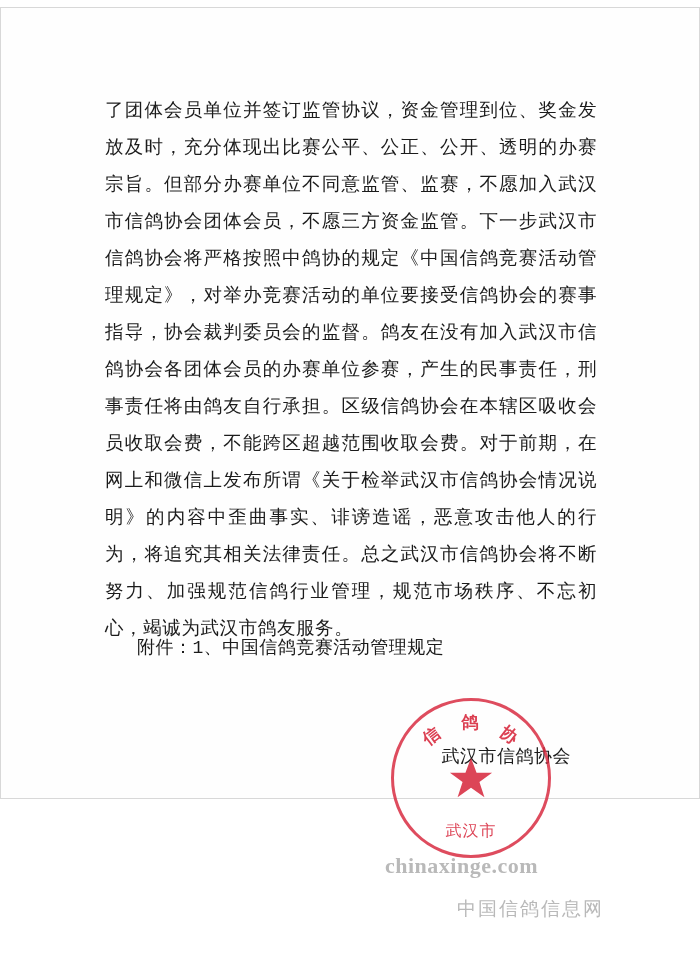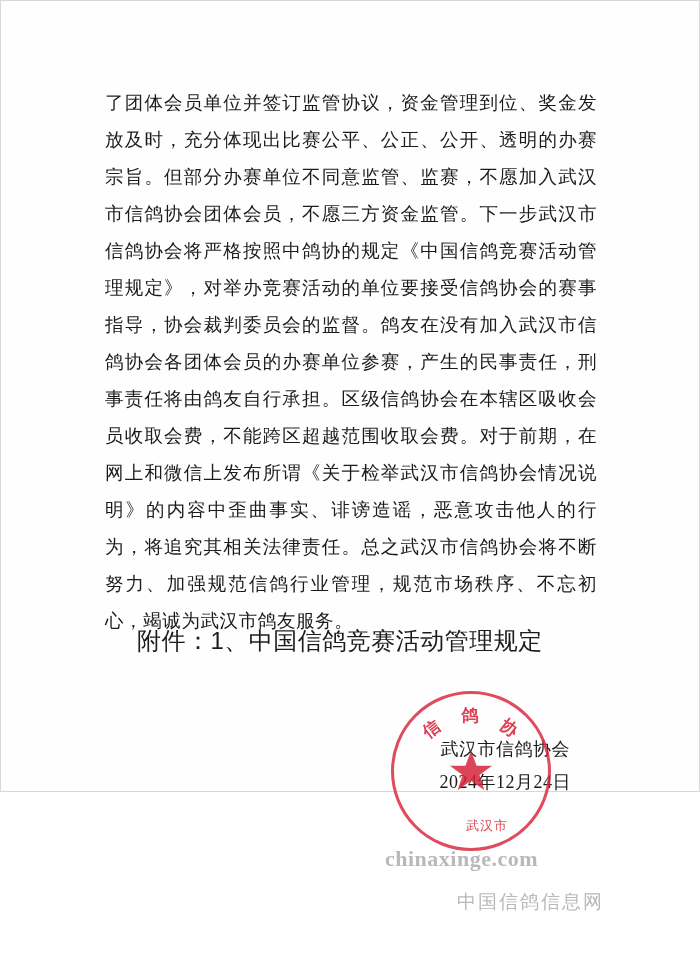--- a/index.html
+++ b/index.html
@@ -13,20 +13,21 @@
     font-family: "Liberation Sans", sans-serif;
     overflow: hidden;
   }
   .page {
     position: relative;
     width: 700px;
     height: 792px;
     box-sizing: border-box;
     border: 1px solid #d8d8d8;
     background: #fefefe;
+    margin-top: 7px;
   }
   .doc-body {
     position: absolute;
     left: 104px;
     top: 84px;
     width: 492px;
   }
   .doc-body p {
     margin: 0;
     font-size: 18.5px;
@@ -37,24 +38,24 @@
     letter-spacing: 0.6px;
     font-family: "Liberation Serif", serif;
   }
   .attach {
     position: absolute;
     left: 136px;
     top: 622px;
     width: 440px;
   }
   .attach-line {
-    font-size: 24px;
+    font-size: 18px;
     line-height: 36px;
     color: #1b1b1b;
-    font-family: Liberation Sans, sans-serif;
+    font-family: Liberation Mono, monospace;
     letter-spacing: 0.5px;
   }
   .attach-line.indent {
     padding-left: 56px;
   }
   .signature {
     position: absolute;
     right: 128px;
     top: 732px;
     text-align: center;
@@ -107,26 +108,26 @@
   }
   .seal-arc text {
     fill: #d7253a;
     font-family: "Liberation Serif", serif;
     font-size: 17px;
     letter-spacing: 2px;
     font-weight: bold;
   }
   .seal-bottom {
     position: absolute;
-    left: 16px;
+    left: 0;
     bottom: 16px;
     width: 160px;
     text-align: center;
     color: #d7253a;
-    font-size: 13px;
+    font-size: 16px;
     font-family: "Liberation Serif", serif;
     opacity: 0.85;
     letter-spacing: 1px;
   }
   
   .wm-site {
     position: absolute;
     left: 384px;
     top: 845px;
     font-size: 22px;
@@ -154,21 +155,20 @@
   <div class="doc-body">
     <p>了团体会员单位并签订监管协议，资金管理到位、奖金发放及时，充分体现出比赛公平、公正、公开、透明的办赛宗旨。但部分办赛单位不同意监管、监赛，不愿加入武汉市信鸽协会团体会员，不愿三方资金监管。下一步武汉市信鸽协会将严格按照中鸽协的规定《中国信鸽竞赛活动管理规定》，对举办竞赛活动的单位要接受信鸽协会的赛事指导，协会裁判委员会的监督。鸽友在没有加入武汉市信鸽协会各团体会员的办赛单位参赛，产生的民事责任，刑事责任将由鸽友自行承担。区级信鸽协会在本辖区吸收会员收取会费，不能跨区超越范围收取会费。对于前期，在网上和微信上发布所谓《关于检举武汉市信鸽协会情况说明》的内容中歪曲事实、诽谤造谣，恶意攻击他人的行为，将追究其相关法律责任。总之武汉市信鸽协会将不断努力、加强规范信鸽行业管理，规范市场秩序、不忘初心，竭诚为武汉市鸽友服务。</p>
   </div>
 
   <div class="attach">
     <div class="attach-line"><span>附件：</span><span>1、中国信鸽竞赛活动管理规定</span></div>
   </div>
 
   <div class="signature">
     <div>武汉市信鸽协会</div>
-    <div>2024年12月24日</div>
   </div>
 
   <div class="seal">
     <div class="seal-ring"></div>
     <svg class="seal-arc" viewBox="0 0 160 160">
       <defs>
         <path id="arcTop" d="M 22,88 A 58,58 0 0 1 138,88" fill="none"></path>
       </defs>
       <text text-anchor="middle">
         <textPath href="#arcTop" startOffset="50%">信　鸽　协</textPath>

